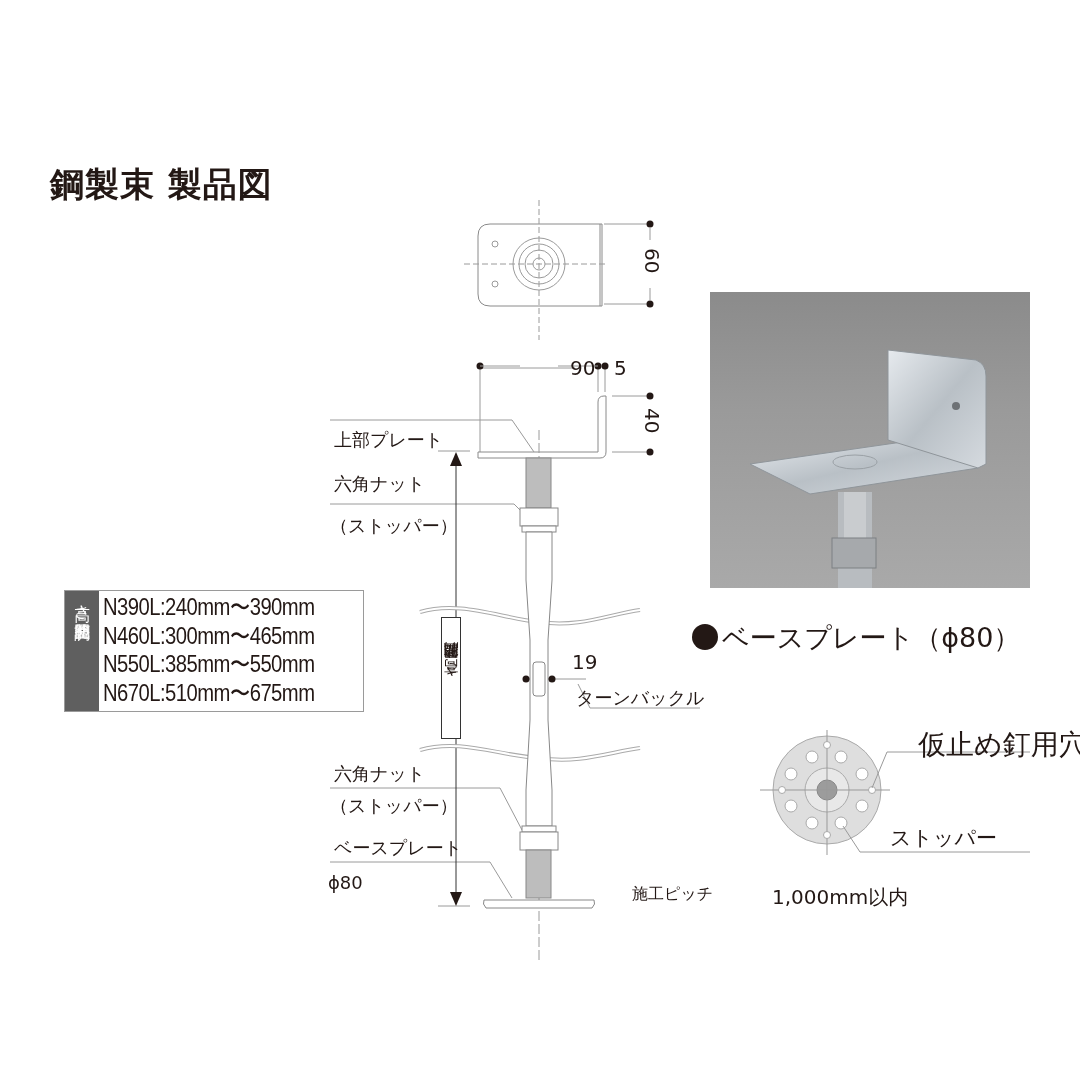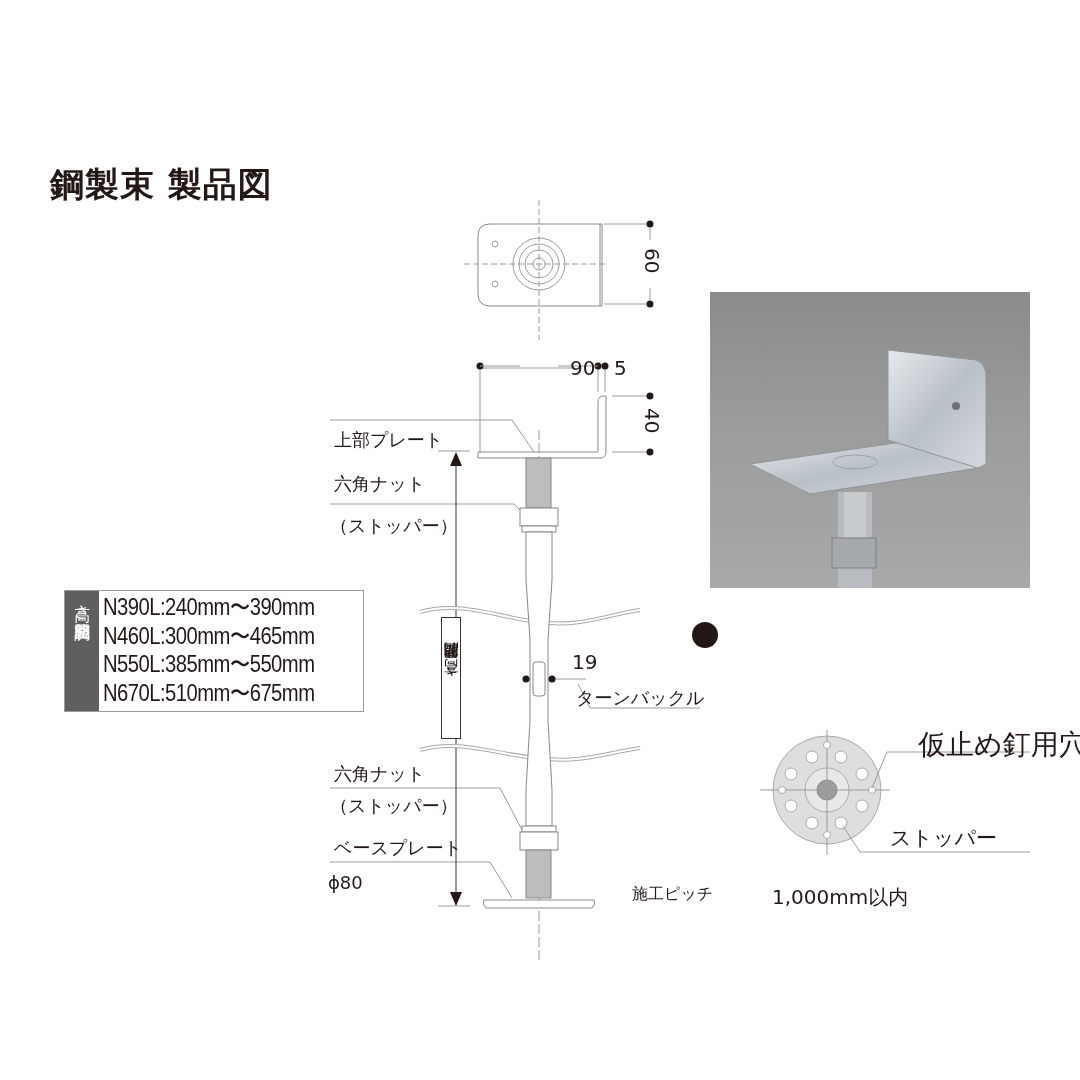--- a/index.html
+++ b/index.html
@@ -165,20 +165,20 @@
     <rect x="134" y="200" width="22" height="46" fill="#c9cccf"></rect>
     <rect x="122" y="246" width="44" height="30" fill="#a6a9ac" stroke="#7d8083"></rect>
     <path d="M40,172 L220,146 L268,160 L268,176 L100,202 Z" fill="url(#metal)" stroke="#8f959a"></path>
     <path d="M178,58 L266,68 Q276,72 276,84 L276,172 L268,176 L178,148 Z" fill="url(#metal)" stroke="#8f959a"></path>
     <circle cx="246" cy="114" r="4" fill="#6e7276"></circle>
     <ellipse cx="145" cy="170" rx="22" ry="7" fill="none" stroke="#9aa0a5"></ellipse>
   </svg>
 </div>
 
 <div class="abs bp-title">
-  <span class="bp-dot"></span>
+  <span class="bp-dot"></span><span>ベースプレート（ϕ80）</span>
 </div>
 
 <div class="abs lbl" style="left:918px;top:726px;font-size:28px;text-align:right;">仮止め釘用穴</div>
 <div class="abs lbl" style="left:890px;top:824px;font-size:21px;">ストッパー</div>
 
 <div class="abs lbl" style="left:632px;top:884px;font-size:16px;">施工ピッチ</div>
 <div class="abs lbl" style="left:760px;top:884px;font-size:20px;margin-left:12px;">1,000mm以内</div>
 
 </body></html>

